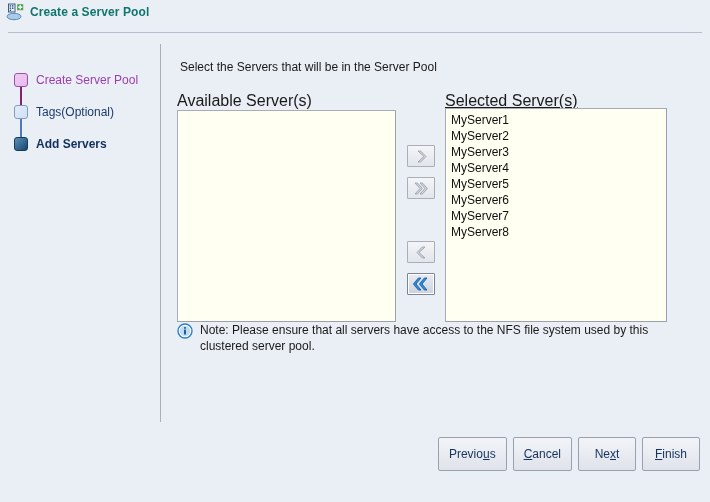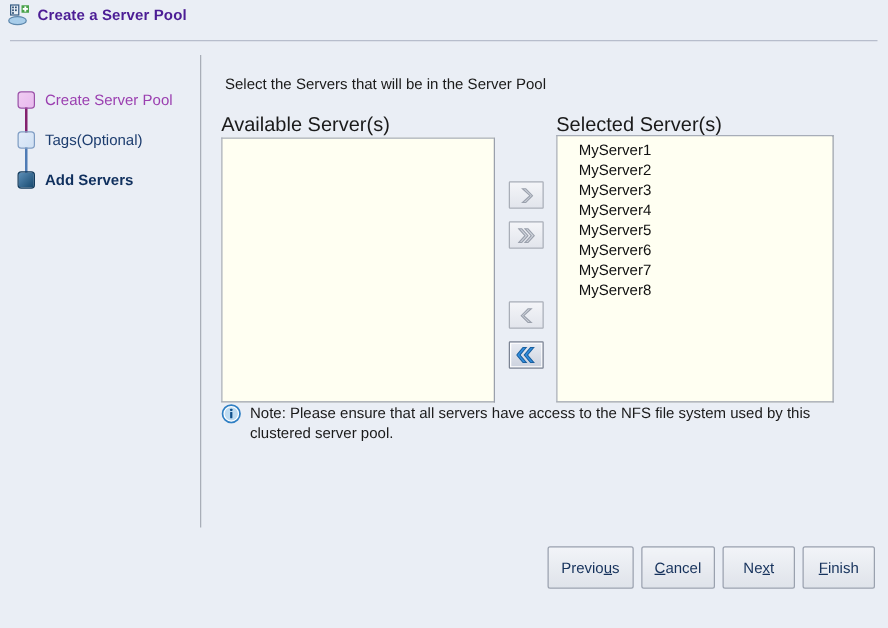--- a/index.html
+++ b/index.html
@@ -29,21 +29,21 @@
   }
   .title-icon {
     width: 18px; height: 18px;
     position: relative;
     margin-right: 6px;
     flex: 0 0 auto;
   }
   .title-text {
     font-size: 12px;
     font-weight: bold;
-    color: #4c1d95;
+    color: #0f766e;
     letter-spacing: 0.1px;
   }
   .titlebar-sep {
     position: absolute;
     left: 8px; top: 32px;
     width: 694px; height: 1px;
     background: #b7bdcc;
   }
 
   
@@ -120,21 +120,21 @@
     left: 19px; top: 20px;
     font-size: 12px;
     color: #1a1a1a;
   }
   .list-label {
     position: absolute;
     font-size: 16px;
     color: #1a1a1a;
   }
   .label-available { left: 16px; top: 52px; }
-  .label-selected  { left: 284px; top: 52px; }
+  .label-selected  { left: 284px; top: 52px; text-decoration: underline; }
 
   .listbox {
     position: absolute;
     background: #fffff2;
     border: 1px solid #9aa0ac;
     border-top-color: #a7adb8;
     border-left-color: #a7adb8;
     box-sizing: border-box;
     overflow: hidden;
   }
@@ -147,21 +147,21 @@
     width: 222px; height: 214px;
   }
   .list-items {
     padding: 3px 0 0 0;
     margin: 0;
     list-style: none;
   }
   .list-item {
     font-size: 12px;
     line-height: 16px;
-    padding: 0 4px 0 17px;
+    padding: 0 4px 0 5px;
     color: #101010;
     white-space: nowrap;
   }
 
   
   .xfer {
     position: absolute;
     left: 244px; top: 105px;
     width: 34px;
   }

